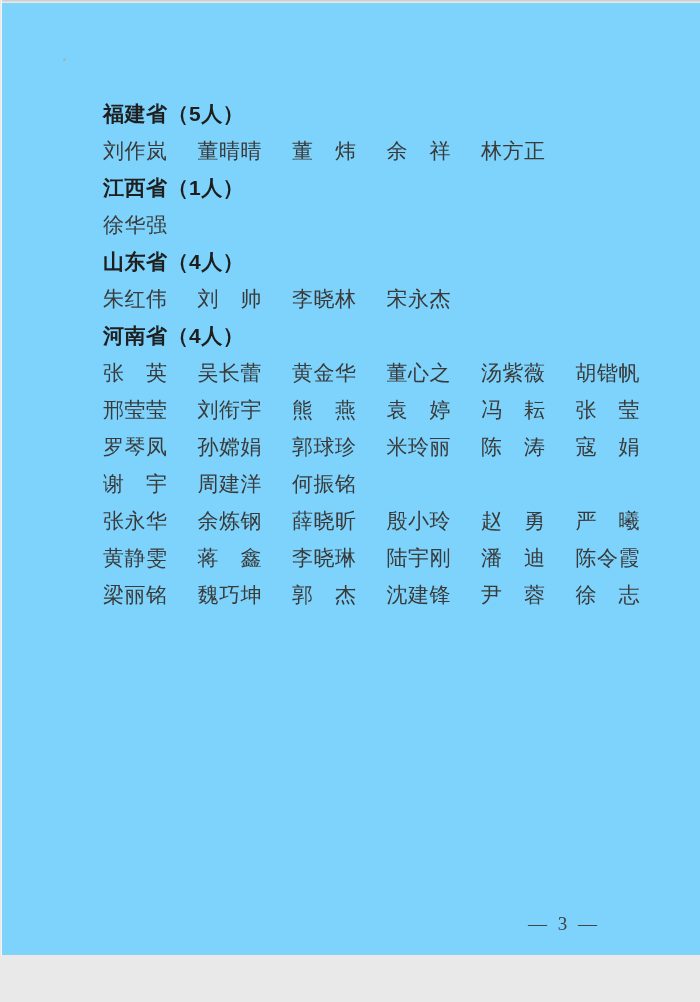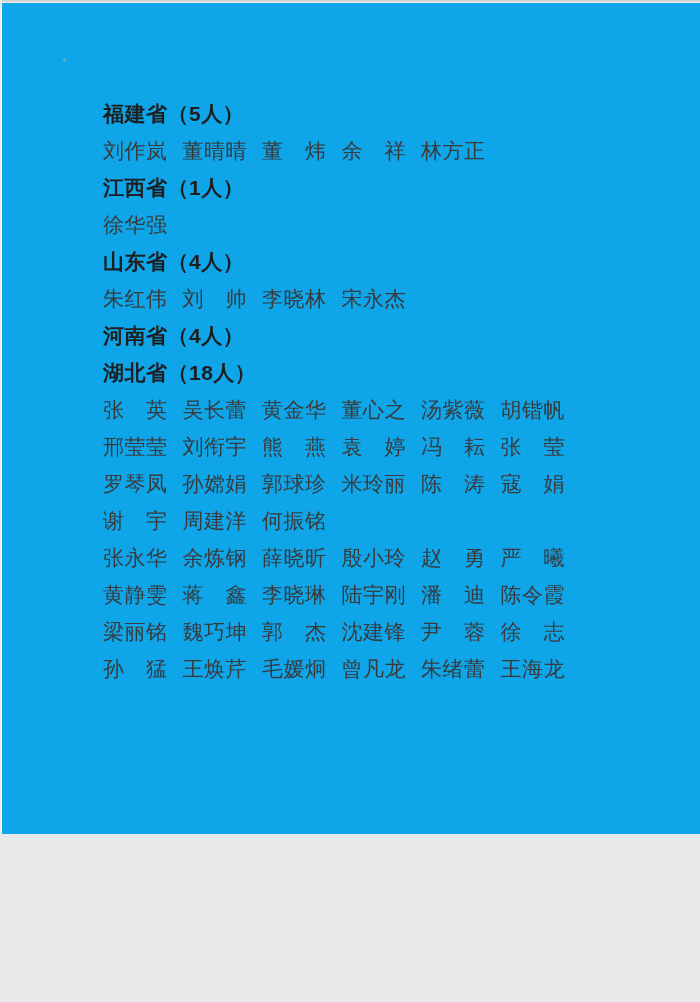--- a/index.html
+++ b/index.html
@@ -1,21 +1,21 @@
 <!DOCTYPE html>
 <html><head>
 <meta charset="utf-8">
 <style>
   html, body { margin: 0; padding: 0; background: #e9e9e9; }
   .page {
     position: relative;
     width: 700px;
-    height: 834px;
+    height: 955px;
     margin: 0 auto;
-    background: #0ea5e9;
+    background: #7dd3fc;
     overflow: hidden;
     font-family: "Liberation Serif", "DejaVu Serif", serif;
   }
   .scan-edge-top {
     position: absolute;
     top: 0; left: 0; right: 0;
     height: 3px;
     background: linear-gradient(to bottom, #c9c9c9, #efefef);
   }
   .scan-edge-left {
@@ -44,21 +44,21 @@
     align-items: center;
     font-size: 21px;
     color: #3a3a3a;
   }
   .heading {
     font-family: "Liberation Sans", "DejaVu Sans", sans-serif;
     font-weight: 700;
     color: #1e1e1e;
     letter-spacing: 0.5px;
   }
-  .name-row { gap: 15px; }
+  .name-row { gap: 30px; }
   .name {
     white-space: pre;
     letter-spacing: 0.5px;
   }
   .page-number {
     position: absolute;
     top: 913px;
     right: 100px;
     font-size: 19px;
     color: #3f3f3f;
@@ -93,21 +93,20 @@
     <div class="line heading">山东省（4人）</div>
     <div class="line name-row">
       <span class="name">朱红伟</span>
       <span class="name">刘　帅</span>
       <span class="name">李晓林</span>
       <span class="name">宋永杰</span>
     </div>
 
     <div class="line heading">河南省（4人）</div>
 
-    <div class="line heading">湖北省（18人）</div>
     <div class="line name-row">
       <span class="name">张　英</span>
       <span class="name">吴长蕾</span>
       <span class="name">黄金华</span>
       <span class="name">董心之</span>
       <span class="name">汤紫薇</span>
       <span class="name">胡锴帆</span>
     </div>
     <div class="line name-row">
       <span class="name">邢莹莹</span>
@@ -149,26 +148,18 @@
       <span class="name">陈令霞</span>
     </div>
     <div class="line name-row">
       <span class="name">梁丽铭</span>
       <span class="name">魏巧坤</span>
       <span class="name">郭　杰</span>
       <span class="name">沈建锋</span>
       <span class="name">尹　蓉</span>
       <span class="name">徐　志</span>
     </div>
-    <div class="line name-row">
-      <span class="name">孙　猛</span>
-      <span class="name">王焕芹</span>
-      <span class="name">毛媛炯</span>
-      <span class="name">曾凡龙</span>
-      <span class="name">朱绪蕾</span>
-      <span class="name">王海龙</span>
-    </div>
 
 
   </div>
 
   <div class="page-number">— 3 —</div>
 </div>
 
 </body></html>

